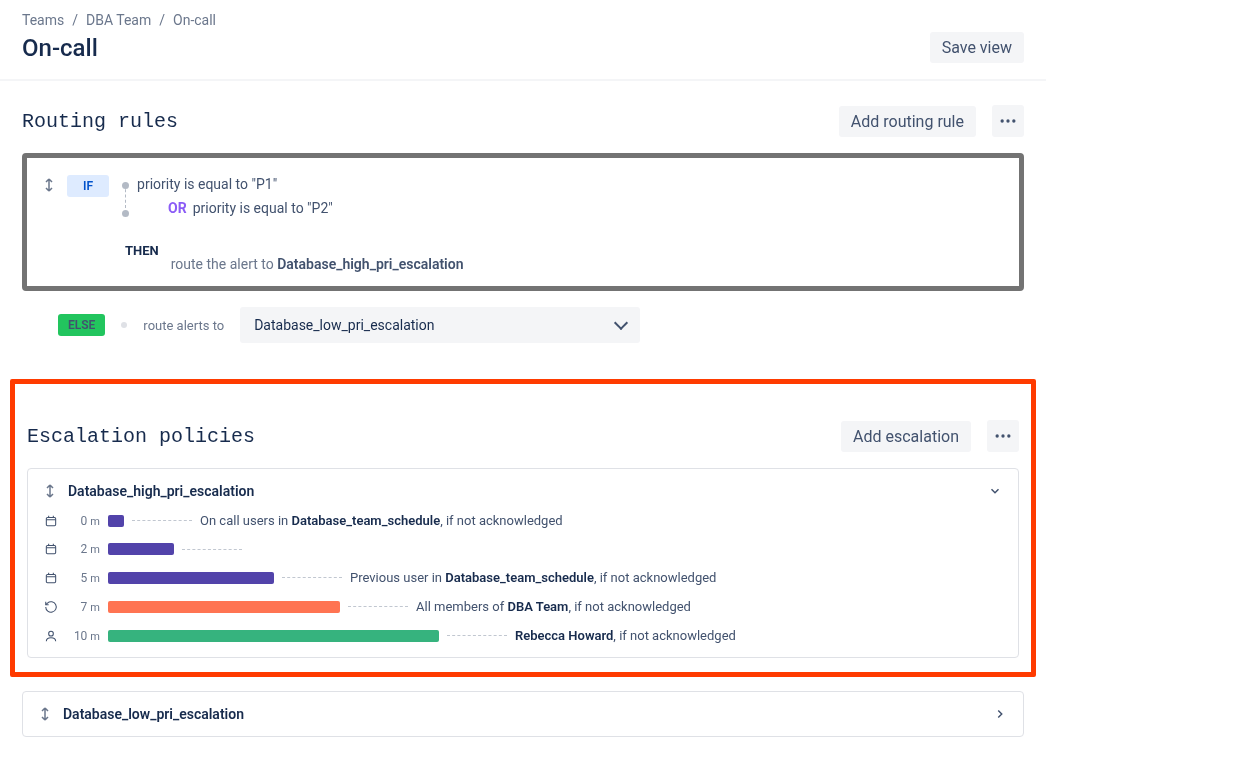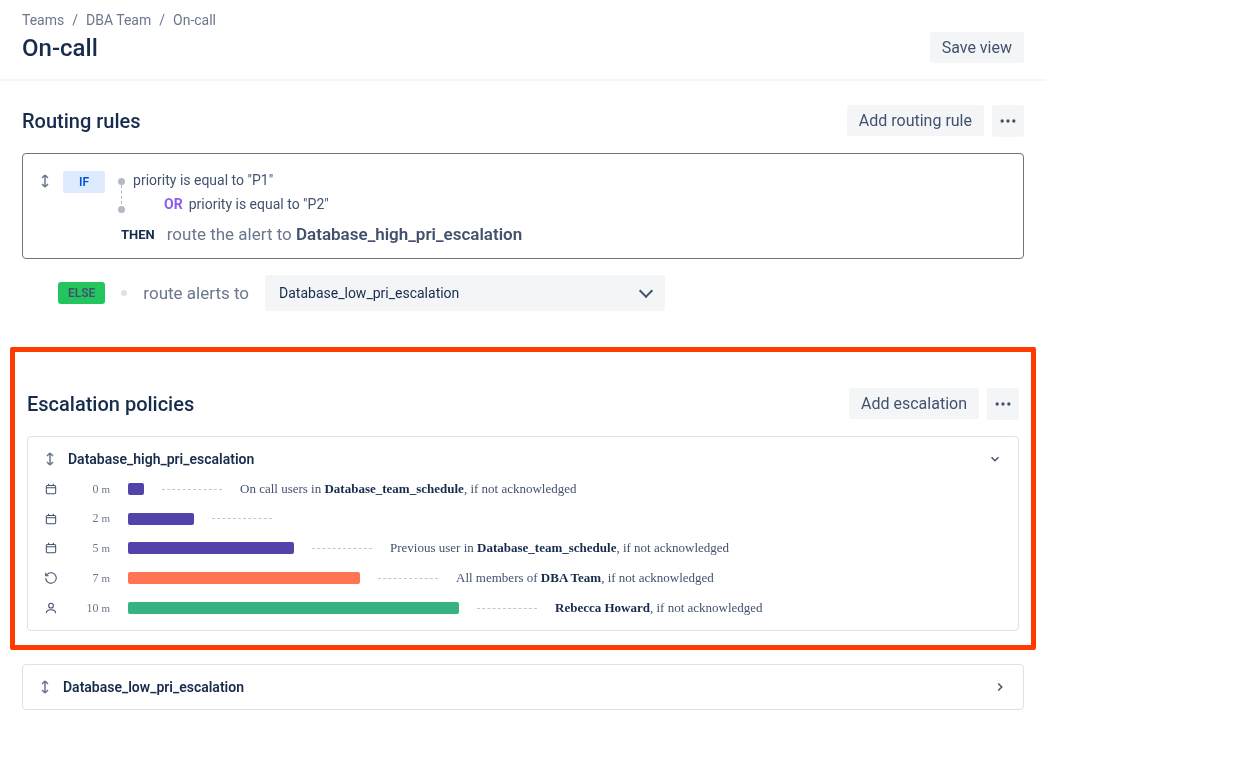--- a/index.html
+++ b/index.html
@@ -14,64 +14,64 @@
 .breadcrumb { display: flex; gap: 8px; align-items: center; color: #6B778C; font-size: 14px; margin-bottom: 4px; }
 .breadcrumb a { color: #6B778C; text-decoration: none; }
 .breadcrumb-sep { color: #6B778C; }
 .title-row { display: flex; justify-content: space-between; align-items: center; }
 .page-title { font-size: 24px; font-weight: 500; color: #172B4D; }
 .btn { background: #F4F5F7; border: none; border-radius: 3px; padding: 6px 12px; font-size: 16px; color: #42526E; cursor: pointer; font-family: inherit; }
 .btn-icon { background: #F4F5F7; border: none; border-radius: 3px; width: 32px; height: 32px; cursor: pointer; display: inline-flex; align-items: center; justify-content: center; color: #42526E; }
 
 .content { padding: 24px 22px 40px; }
 .section-header { display: flex; justify-content: space-between; align-items: center; margin-bottom: 16px; }
-.section-title { font-size: 20px; font-weight: 500; color: #172B4D; }
-.section-actions { display: flex; gap: 8px; align-items: flex-start; }
+.section-title { font-size: 20px; font-weight: 500; color: #172B4D; font-family: Liberation Mono, monospace; }
+.section-actions { display: flex; gap: 16px; align-items: center; }
 
 
 .rule-card {
-  border: 1px solid #737373;
+  border: 5px solid #737373;
   border-radius: 4px;
   padding: 14px 16px;
   margin-bottom: 16px;
 }
 .rule-line { display: flex; align-items: flex-start; gap: 12px; }
 .drag-icon { color: #6B778C; flex-shrink: 0; margin-top: 6px; }
 .if-lozenge { background: #DEEBFF; color: #0052CC; font-weight: 600; font-size: 12px; padding: 4px 16px; border-radius: 3px; flex-shrink: 0; margin-top: 3px; }
 .rule-conditions { flex: 1; position: relative; }
 .rule-text-line { color: #42526E; padding: 4px 0; padding-left: 16px; position: relative; }
 .rule-connector { position: absolute; left: 4px; top: 12px; bottom: 12px; width: 1px; border-left: 1px dashed #B3BAC5; }
 .rule-dot { position: absolute; left: 1px; width: 7px; height: 7px; border-radius: 50%; background: #B3BAC5; }
 .rule-or { font-weight: 700; color: #8b5cf6; margin-right: 6px; margin-left: 31px; }
 .then-line { display: flex; gap: 12px; margin-top: 8px; margin-left: 82px; align-items: center; }
 .then-label { font-weight: 700; color: #172B4D; font-size: 13px; }
-.then-text { color: #6B778C; font-size: 17px; }
+.then-text { color: #6B778C; font-size: 14px; margin-top: 28px; }
 .then-bold { font-weight: 600; color: #42526E; }
 
 .else-row { display: flex; align-items: center; gap: 16px; margin-left: 36px; }
 .else-lozenge { background: #22c55e; color: #42526E; font-weight: 600; font-size: 12px; padding: 4px 10px; border-radius: 3px; }
-.else-text { color: #6B778C; font-size: 17px; }
+.else-text { color: #6B778C; font-size: 13px; }
 .select-box { background: #F4F5F7; border: none; border-radius: 3px; padding: 10px 40px 10px 14px; font-size: 14px; color: #172B4D; appearance: none; position: relative; cursor: pointer; font-family: inherit; min-width: 400px; }
 .select-wrap { position: relative; display: inline-block; }
 .select-wrap::after { content: ''; position: absolute; right: 14px; top: 50%; width: 8px; height: 8px; border-right: 2px solid #42526E; border-bottom: 2px solid #42526E; transform: translateY(-70%) rotate(45deg); pointer-events: none; }
 .else-dot { width: 6px; height: 6px; border-radius: 50%; background: #DFE1E6; }
 
 
 .escalation-highlight { border: 5px solid #FF3B00; border-radius: 2px; padding: 36px 0 14px; margin-top: 36px; margin-left: -12px; margin-right: -12px; }
 .escalation-inner { padding: 0 12px; }
 .policy-card {
   border: 1px solid #DFE1E6;
   border-radius: 4px;
   padding: 14px 16px;
   margin-bottom: 0;
 }
 .policy-header { display: flex; align-items: center; gap: 12px; }
 .policy-name { font-weight: 600; color: #172B4D; flex: 1; }
 .chevron { color: #42526E; }
-.step-row { display: flex; align-items: center; gap: 18px; margin-top: 14px; font-family: Liberation Serif, serif; }
+.step-row { display: flex; align-items: center; gap: 8px; margin-top: 14px; }
 .step-icon { color: #42526E; width: 16px; flex-shrink: 0; }
 .step-time { color: #6B778C; font-size: 12px; width: 32px; text-align: right; flex-shrink: 0; }
 .step-time-unit { font-size: 11px; }
 .step-bar { height: 12px; border-radius: 2px; flex-shrink: 0; }
 .bar-purple { background: #5243AA; }
 .bar-orange { background: #FF7452; }
 .bar-green { background: #36B37E; }
 .step-dashes { flex: 0 0 auto; border-bottom: 1px dashed #C1C7D0; height: 1px; }
 .step-text { color: #42526E; font-size: 13px; }
 .step-bold { font-weight: 600; color: #172B4D; }

